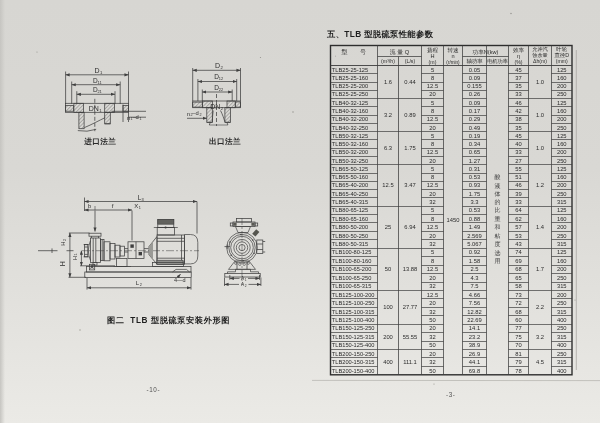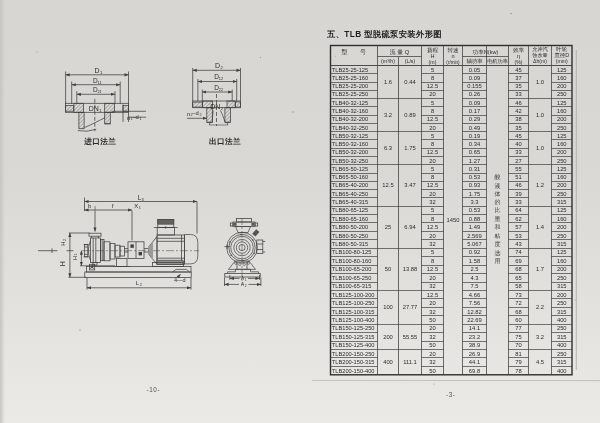--- a/index.html
+++ b/index.html
@@ -691,16 +691,17 @@
 <circle cx="511" cy="13.5" r="0.7" fill="#8d8d89"></circle>
 <circle cx="37" cy="52" r="0.6" fill="#96968f"></circle>
 <circle cx="293" cy="112" r="0.7" fill="#91918b"></circle>
 <circle cx="260.5" cy="57.5" r="0.6" fill="#94948e"></circle>
 <circle cx="434" cy="384" r="0.6" fill="#98988f"></circle>
 <circle cx="80" cy="330" r="0.7" fill="#9b9b94"></circle>
 <circle cx="575" cy="300" r="0.6" fill="#95958e"></circle>
 <line x1="312" y1="380.4" x2="600" y2="380.6" stroke="#b9b7b3" stroke-width="0.8"></line>
 </svg>
 <div style="position:absolute;left:0;top:0;width:5px;height:423px;background:linear-gradient(90deg,#c6c5c1,rgba(214,213,209,0));"></div>
-<div class="t1">五、TLB 型脱硫泵安装外形图</div>
+<div class="t1">五、TLB 型脱硫泵性能参数</div>
+<div class="cap">图二&nbsp; TLB 型脱硫泵安装外形图</div>
 <div class="pn" style="left:146.5px;top:385.8px;">-10-</div>
 <div class="pn" style="left:446px;top:391px;">-3-</div>
 </div>
 
 </body></html>

